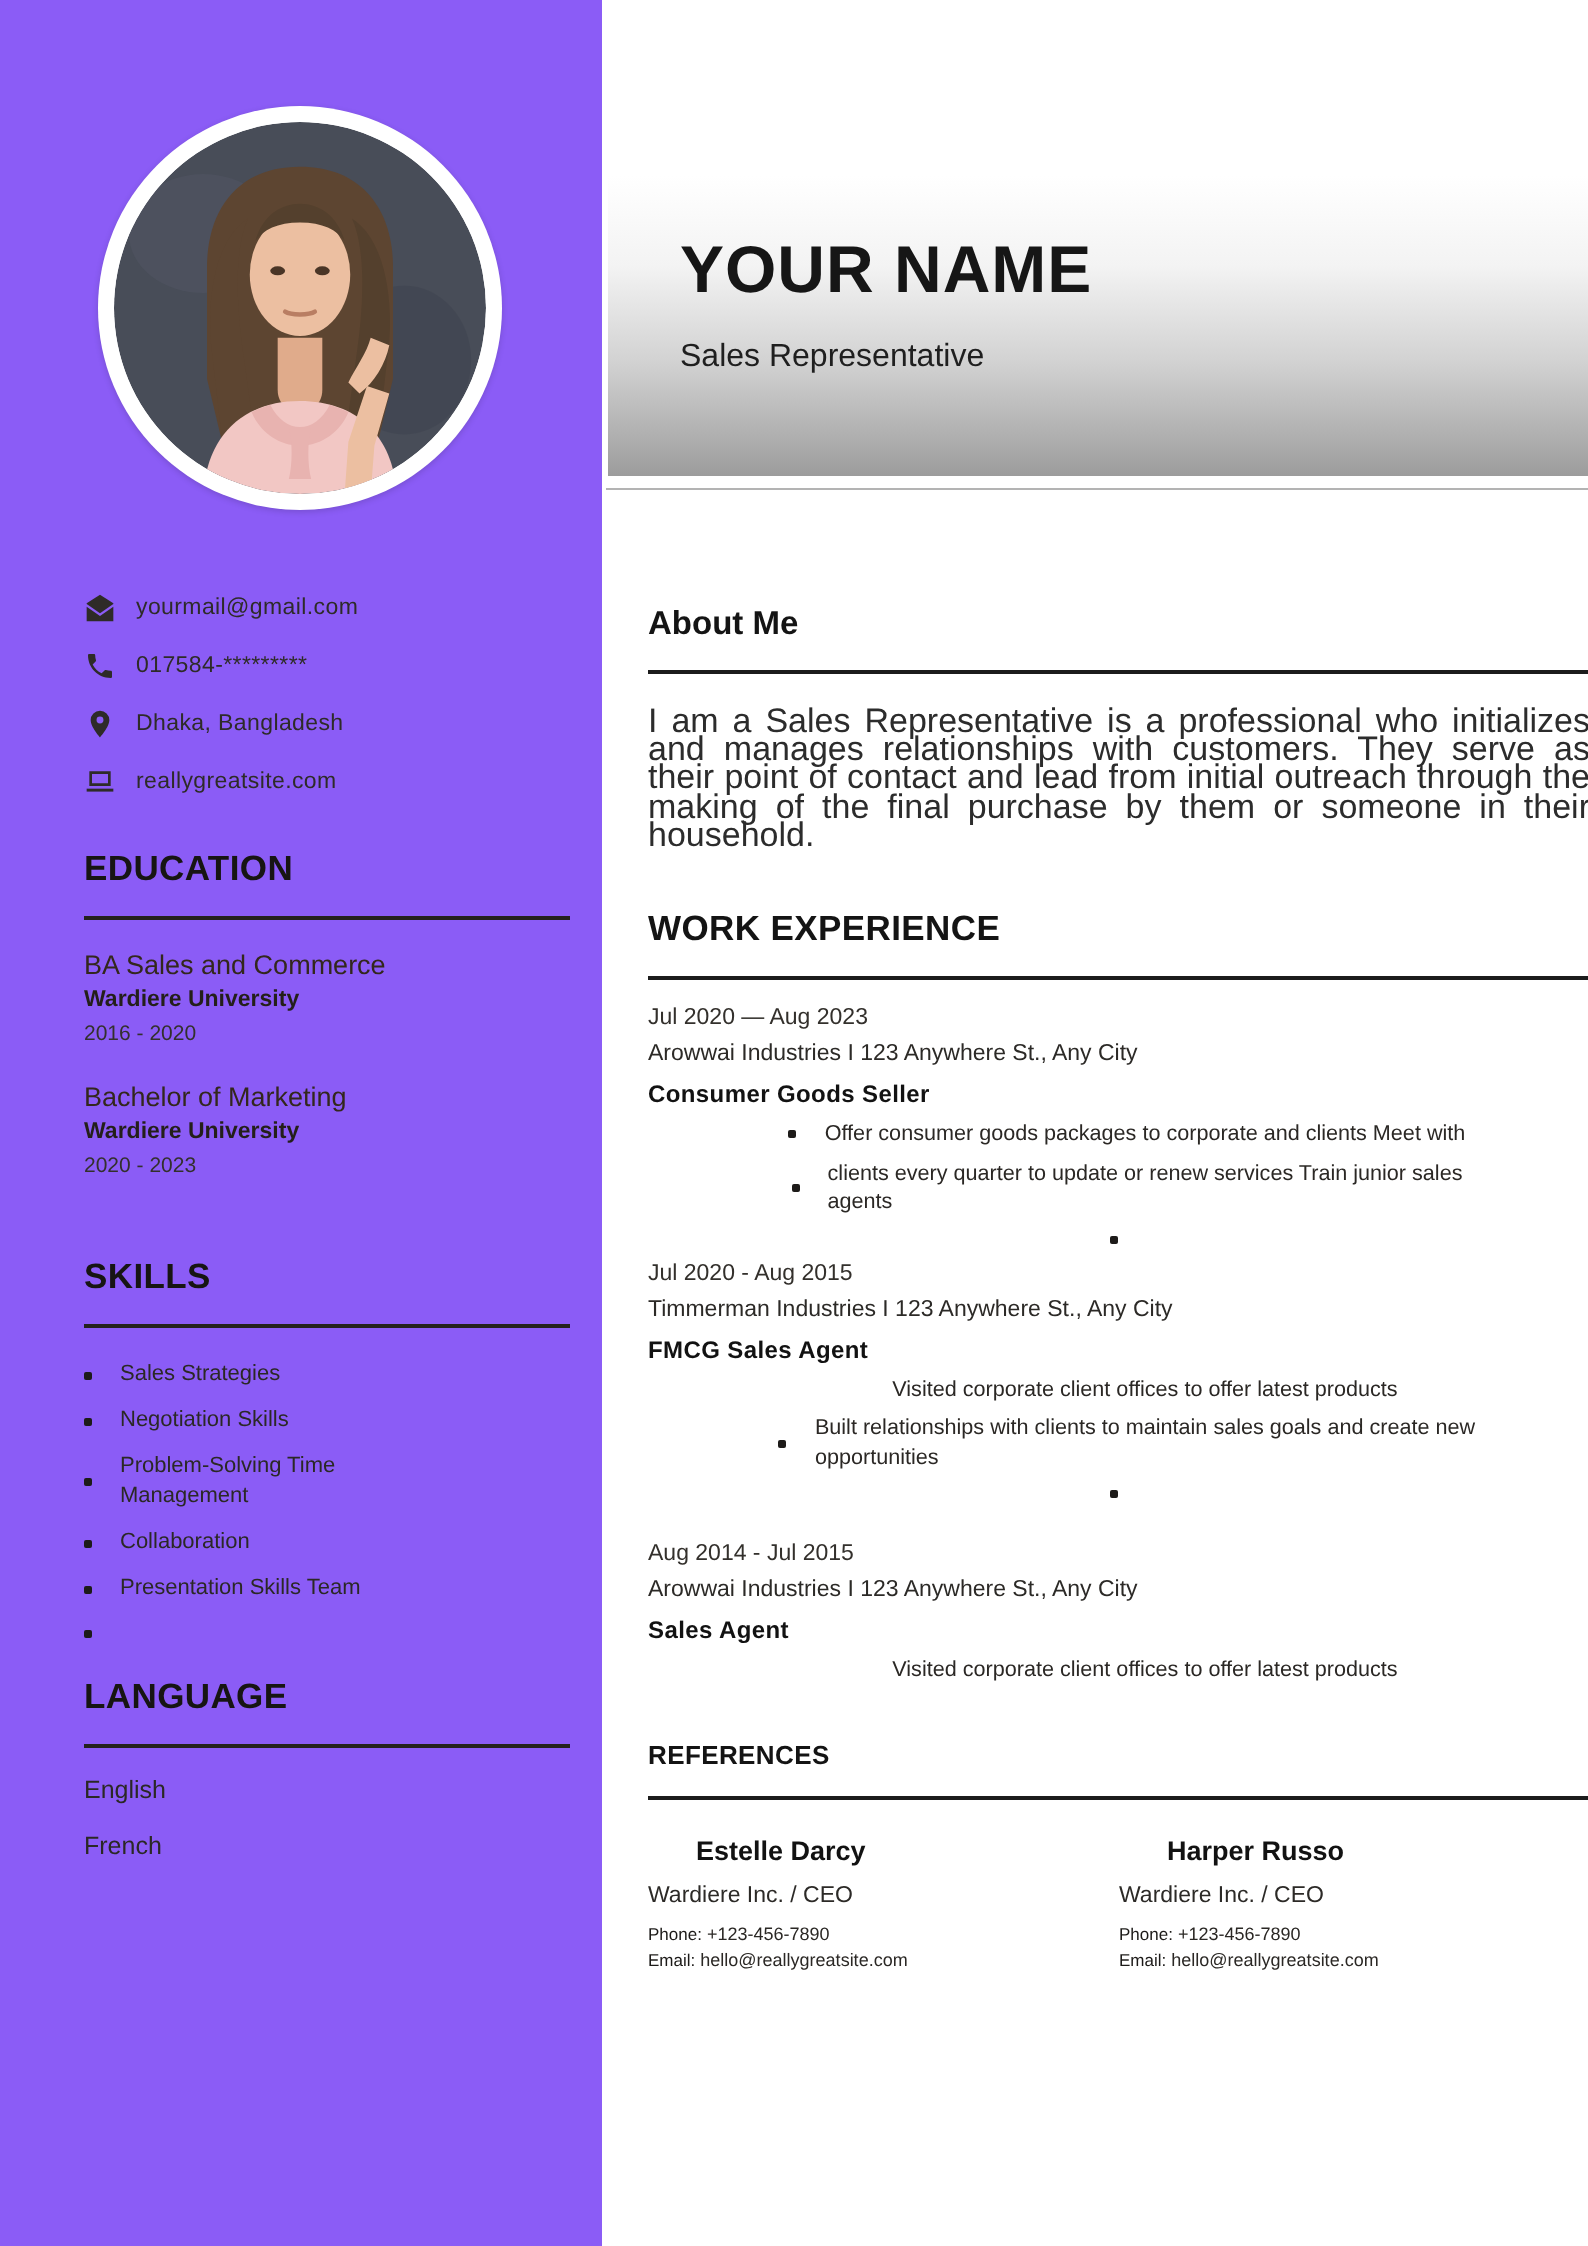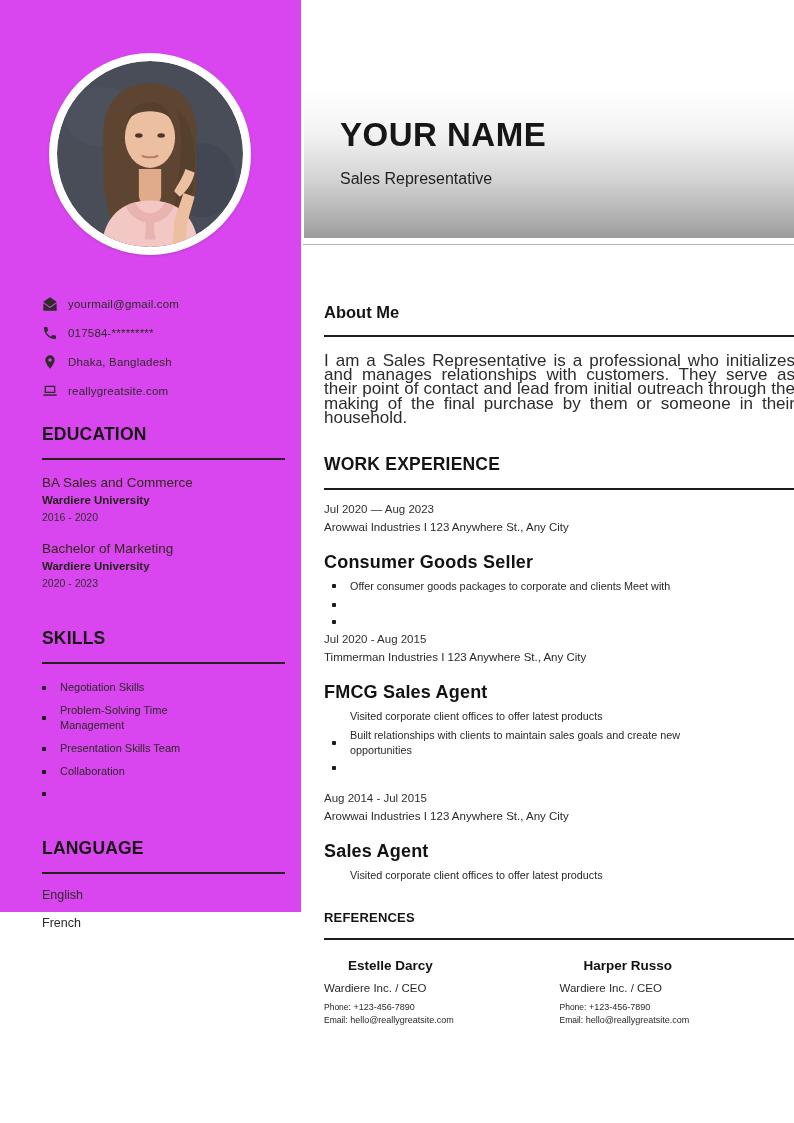--- a/index.html
+++ b/index.html
@@ -5,22 +5,22 @@
   * { margin:0; padding:0; box-sizing:border-box; }
   html,body { background:#888; }
   body { font-family:"Liberation Sans", sans-serif; }
   .page {
     position:relative; width:794px; height:1123px; margin:0 auto;
     background:#ffffff; overflow:hidden; color:#1d1d1d;
   }
 
   
   .sidebar {
-    position:absolute; left:0; top:0; width:301px; height:912px;
-    background:#d946ef;
+    position:absolute; left:0; top:0; width:301px; height:1123px;
+    background:#8b5cf6;
     text-decoration:underline;
   }
   .photo-ring {
     position:absolute; left:49px; top:53px; width:202px; height:202px;
     border-radius:50%; background:#ffffff;
     display:flex; align-items:center; justify-content:center;
     box-shadow:0 1px 3px rgba(0,0,0,.15);
   }
   .photo-ring svg { width:186px; height:186px; border-radius:50%; display:block; }
 
@@ -75,23 +75,23 @@
     margin-top:17px; font-size:17px; line-height:14.2px; color:#2c2c2c;
     text-align:justify; text-justify:inter-word;
   }
 
   .work { margin-top:29px; }
   .work .m-heading { font-size:17.5px; letter-spacing:.2px; }
 
   .job { margin-top:13px; }
   .job-dates { font-size:11.5px; color:#33302c; }
   .job-company { font-size:11.5px; color:#2c2a27; margin-top:6px; }
-  .job-role { font-size:18px; font-weight:600; color:#121212; margin-top:19px; letter-spacing:.2px; }
+  .job-role { font-size:12px; font-weight:600; color:#121212; margin-top:7px; letter-spacing:.2px; }
   .job-bullets { list-style:none; margin-top:6px; }
-  .job-bullet { display:flex; align-items:center; margin-bottom:5px; min-height:12px; }
+  .job-bullet { display:flex; align-items:center; margin-bottom:5px; min-height:12px;justify-content:center; }
   .job-bullet .bullet {
     width:4px; height:4px; background:#1d1b19; border-radius:1px;
     margin:0 14px 0 8px; flex:0 0 4px;
   }
   .job-bullet.no-marker .bullet { visibility:hidden; }
   .job-bullet .btext { font-size:10.8px; color:#2b2825; line-height:14.5px; white-space:pre-line; }
 
   .references { margin-top:27px; }
   .references .m-heading { font-size:13px; letter-spacing:.2px; }
   .ref-cols { display:flex; margin-top:18px; }
@@ -190,34 +190,38 @@
         <div class="edu-dates">2020 - 2023</div>
       </div>
     </section>
 
     <section class="side-section" style="top:628px;">
       <div class="side-heading">SKILLS</div>
       <hr class="side-rule">
       <ul class="skill-list">
         <li class="skill-item">
             <span class="bullet"></span>
+            <span class="stext">Sales Strategies</span>
+          </li>
+        <li class="skill-item">
+            <span class="bullet"></span>
             <span class="stext">Negotiation Skills</span>
           </li>
         <li class="skill-item">
             <span class="bullet"></span>
             <span class="stext">Problem-Solving Time
 Management</span>
           </li>
         <li class="skill-item">
             <span class="bullet"></span>
+            <span class="stext">Collaboration</span>
+          </li>
+        <li class="skill-item">
+            <span class="bullet"></span>
             <span class="stext">Presentation Skills Team</span>
-          </li>
-        <li class="skill-item">
-            <span class="bullet"></span>
-            <span class="stext">Collaboration</span>
           </li>
         <li class="skill-item">
             <span class="bullet"></span>
             <span class="stext"></span>
           </li>
       </ul>
     </section>
 
     <section class="side-section" style="top:838px;">
       <div class="side-heading">LANGUAGE</div>
@@ -250,20 +254,22 @@
           <div class="job-dates">Jul 2020 — Aug  2023</div>
           <div class="job-company">Arowwai Industries I 123 Anywhere St., Any City</div>
           <div class="job-role">Consumer Goods Seller</div>
           <ul class="job-bullets">
             <li class="job-bullet">
                 <span class="bullet"></span>
                 <span class="btext">Offer consumer goods packages to corporate and clients Meet with</span>
               </li>
             <li class="job-bullet">
                 <span class="bullet"></span>
+                <span class="btext">clients every quarter to update or renew services Train junior sales
+agents</span>
               </li>
             <li class="job-bullet">
                 <span class="bullet"></span>
                 <span class="btext"></span>
               </li>
           </ul>
         </div>
 
         <div class="job" style="margin-top:5px;">
           <div class="job-dates">Jul 2020 - Aug 2015</div>

